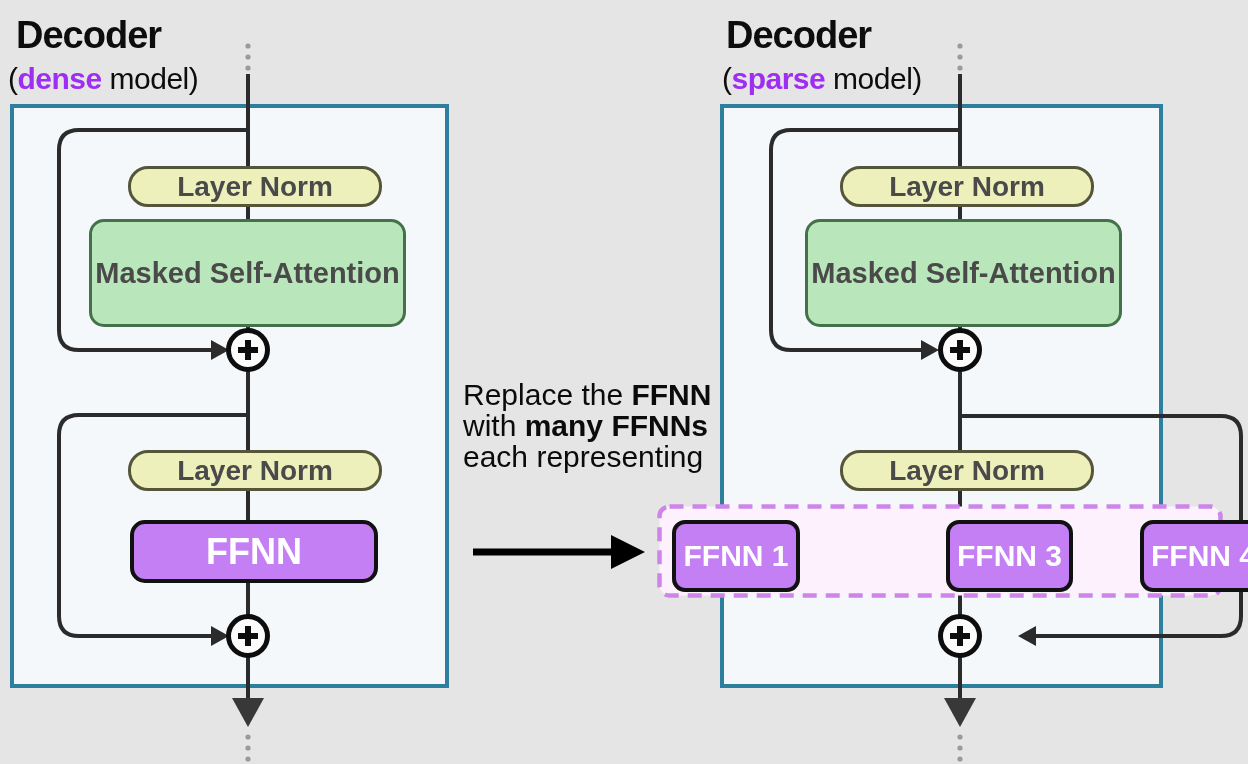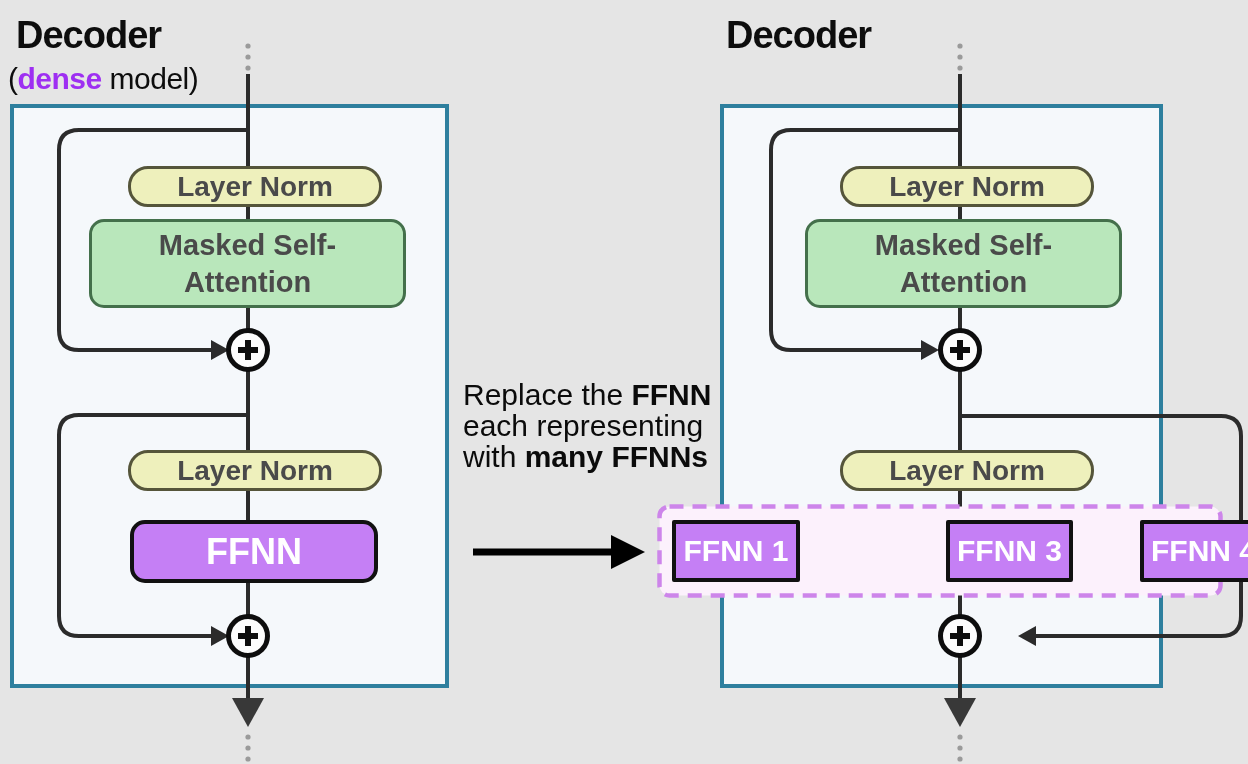--- a/index.html
+++ b/index.html
@@ -56,39 +56,39 @@
     width:254px;height:41px;
     background:var(--layernorm-fill);
     border:3px solid var(--layernorm-border);
     border-radius:20px;font-size:28px;
   }
   .ln-l1{left:128px;top:166px;}
   .ln-l2{left:128px;top:450px;}
   .ln-r1{left:840px;top:166px;}
   .ln-r2{left:840px;top:450px;}
   .attention{
-    width:317px;height:89px;
+    width:317px;height:108px;
     background:var(--attention-fill);
     border:3px solid var(--attention-border);
     border-radius:15px;font-size:29px;line-height:37px;
-    flex-direction:column;
+    flex-direction:row;
   }
   .att-l{left:89px;top:219px;}
   .att-r{left:805px;top:219px;}
   .ffnn-main{
     left:130px;top:520px;width:248px;height:63px;
     background:var(--ffnn-fill);
     border:4px solid var(--ffnn-border);
     border-radius:15px;font-size:36px;color:#ffffff;
   }
   .expert{
-    top:520px;height:62px;
+    top:520px;height:72px;
     background:var(--ffnn-fill);
     border:4px solid var(--ffnn-border);
-    border-radius:2px;font-size:30px;color:#ffffff;white-space:nowrap;
+    border-radius:13px;font-size:30px;color:#ffffff;white-space:nowrap;
   }
   .exp-1{left:672px;width:128px;}
   .exp-2{left:808px;width:128px;}
   .exp-3{left:946px;width:127px;}
   .exp-4{left:1140px;width:127px;text-align:right;}
   .annotation{
     position:absolute;z-index:3;left:463px;top:379px;width:250px;
     font-size:30px;line-height:31px;color:#0b0b0b;
   }
   .annotation b{font-weight:bold;}
@@ -180,31 +180,32 @@
 
   <div class="block layernorm ln-l1">Layer Norm</div>
   <div class="block attention att-l">
       <span>Masked Self-</span>
       <span>Attention</span>
     </div>
   <div class="block layernorm ln-l2">Layer Norm</div>
   <div class="block ffnn-main">FFNN</div>
 
   <div class="title right">Decoder</div>
+  <div class="subtitle right"><span>(</span><span class="accent">sparse</span><span> model)</span></div>
 
   <div class="block layernorm ln-r1">Layer Norm</div>
   <div class="block attention att-r">
       <span>Masked Self-</span>
       <span>Attention</span>
     </div>
   <div class="block layernorm ln-r2">Layer Norm</div>
 
   <div class="block expert exp-1">FFNN 1</div>
   <div class="block expert exp-3">FFNN 3</div>
   <div class="block expert exp-4">FFNN 4</div>
 
   <div class="annotation">
     <div><span>Replace the </span><b>FFNN</b></div>
+    <div><span>with </span><b>many FFNNs</b></div>
     <div><span>each representing</span></div>
-    <div><span>with </span><b>many FFNNs</b></div>
   </div>
 
 </div>
 
 </body></html>

